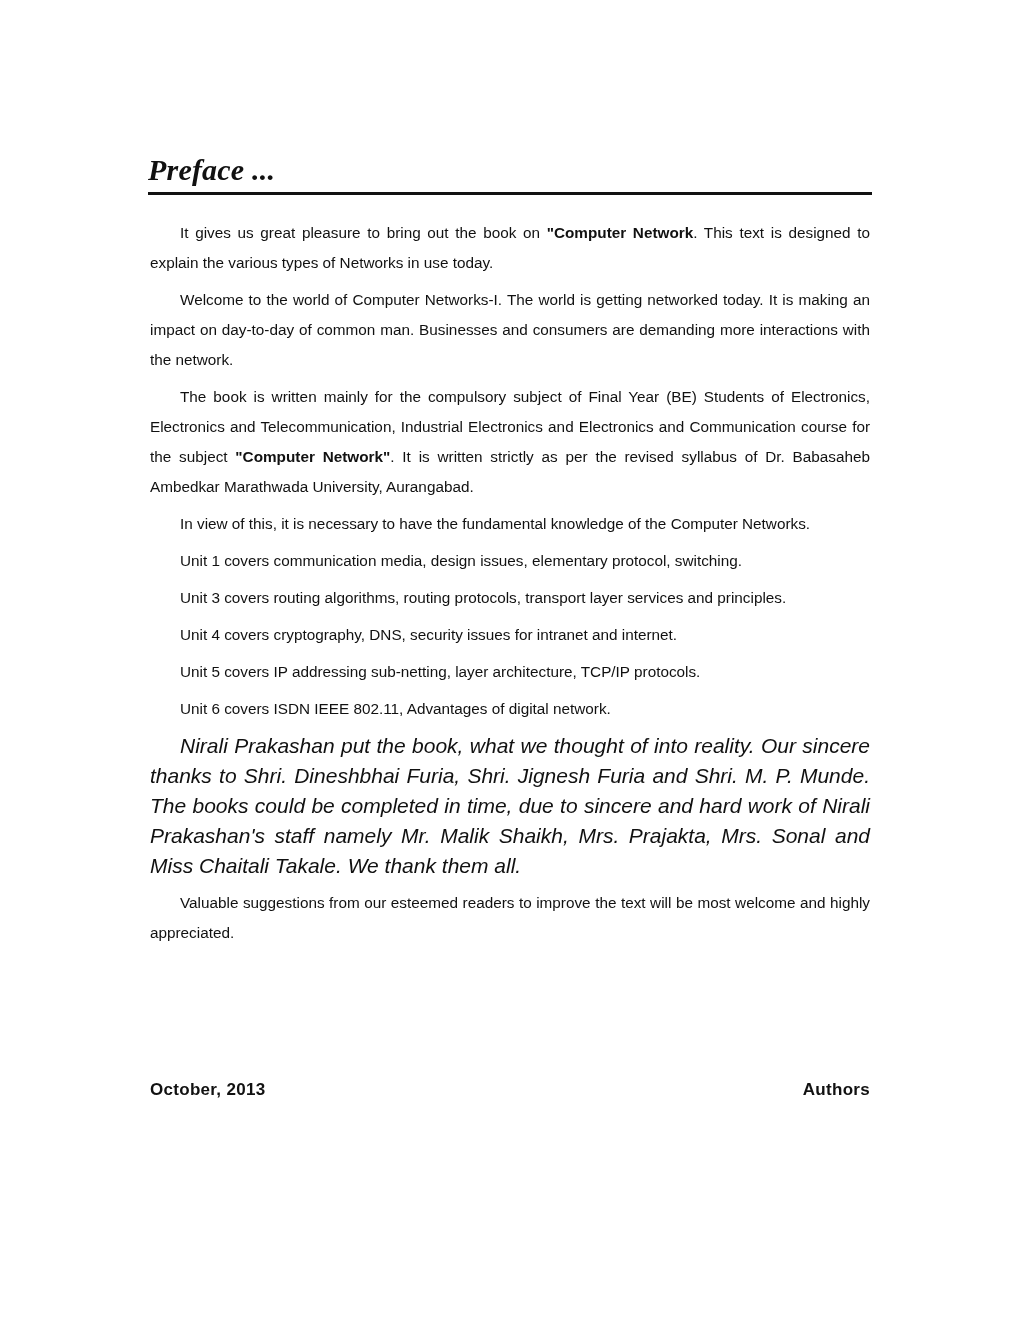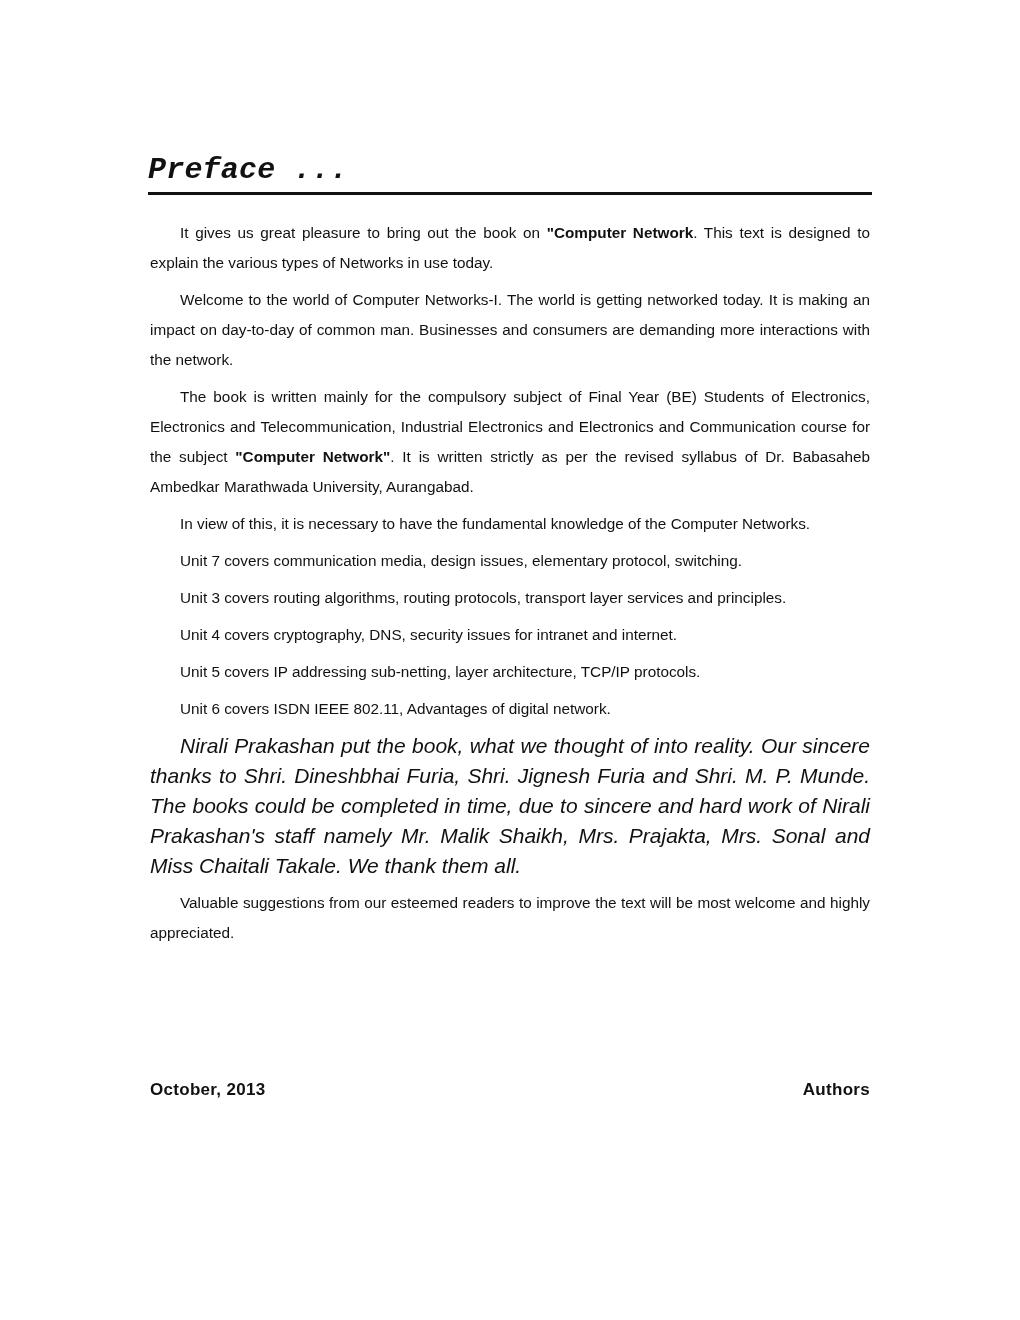--- a/index.html
+++ b/index.html
@@ -1,20 +1,20 @@
 <!DOCTYPE html>
 <html><head>
   <meta charset="utf-8">
   <style>
     html, body { margin: 0; padding: 0; background: #ffffff; }
     body { width: 1020px; height: 1320px; position: relative; overflow: hidden; color: #111; }
     .page { position: absolute; left: 150px; top: 0; width: 720px; }
     .title-wrap { position: absolute; top: 150px; left: -2px; width: 724px; }
     .title {
-      font-family: Liberation Mono, monospace; font-style: italic; font-weight: bold;
+      font-family: Liberation Serif, serif; font-style: italic; font-weight: bold;
       font-size: 30px; line-height: 40px; margin: 0; letter-spacing: 0.2px;
     }
     .rule { position: absolute; top: 42px; left: 0; width: 724px; height: 3px; background: #111; }
     .body-text {
       position: absolute; top: 218px; left: 0; width: 720px;
       font-family: "Liberation Sans", sans-serif; font-size: 15.3px; line-height: 30px;
     }
     .body-text p { margin: 0 0 7px 0; text-align: justify; text-indent: 30px; }
     .body-text p.single { text-align: left; }
     .body-text p.large { font-size: 21px; font-style: italic; }
@@ -35,21 +35,21 @@
   </div>
 
   <div class="body-text">
     <p><span>It gives us great pleasure to bring out the book on </span><b>"Computer Network</b><span>. This text is designed to explain the various types of Networks in use today.</span></p>
 
     <p>Welcome to the world of Computer Networks-I. The world is getting networked today. It is making an impact on day-to-day of common man. Businesses and consumers are demanding more interactions with the network.</p>
 
     <p><span>The book is written mainly for the compulsory subject of Final Year (BE) Students of Electronics, Electronics and Telecommunication, Industrial Electronics and Electronics and Communication course for the subject </span><b>"Computer Network"</b><span>. It is written strictly as per the revised syllabus of Dr. Babasaheb Ambedkar Marathwada University, Aurangabad.</span></p>
     <p class="single">In view of this, it is necessary to have the fundamental knowledge of the Computer Networks.</p>
 
-    <p class="single">Unit 7 covers communication media, design issues, elementary protocol, switching.</p>
+    <p class="single">Unit 1 covers communication media, design issues, elementary protocol, switching.</p>
     <p class="single">Unit 3 covers routing algorithms, routing protocols, transport layer services and principles.</p>
     <p class="single">Unit 4 covers cryptography, DNS, security issues for intranet and internet.</p>
     <p class="single">Unit 5 covers IP addressing sub-netting, layer architecture, TCP/IP protocols.</p>
     <p class="single">Unit 6 covers ISDN IEEE 802.11, Advantages of digital network.</p>
 
     <p class="large">Nirali Prakashan put the book, what we thought of into reality. Our sincere thanks to Shri. Dineshbhai Furia, Shri. Jignesh Furia and Shri. M. P. Munde. The books could be completed in time, due to sincere and hard work of Nirali Prakashan's staff namely Mr. Malik Shaikh, Mrs. Prajakta, Mrs. Sonal and Miss Chaitali Takale. We thank them all.</p>
     <p>Valuable suggestions from our esteemed readers to improve the text will be most welcome and highly appreciated.</p>
   </div>
 
   <div class="signoff">

